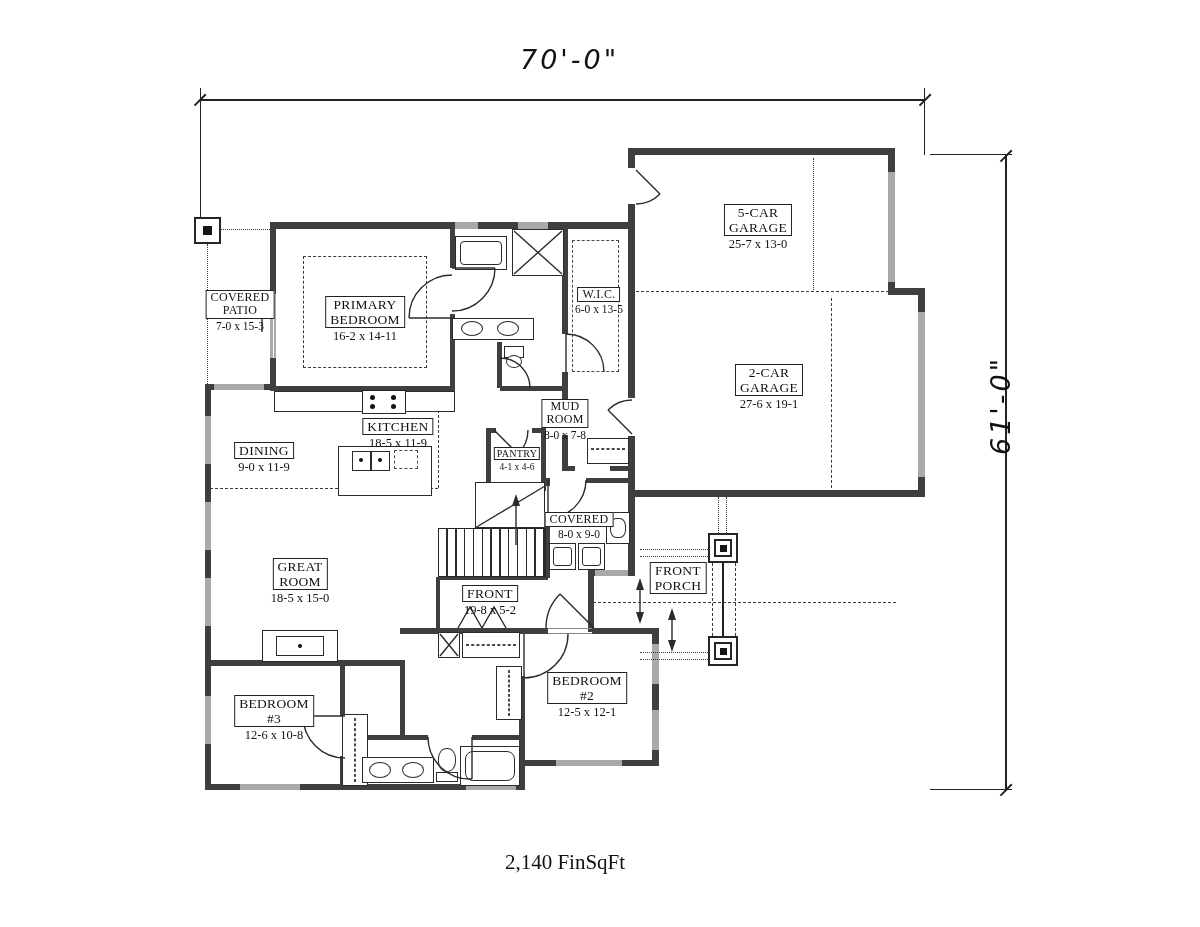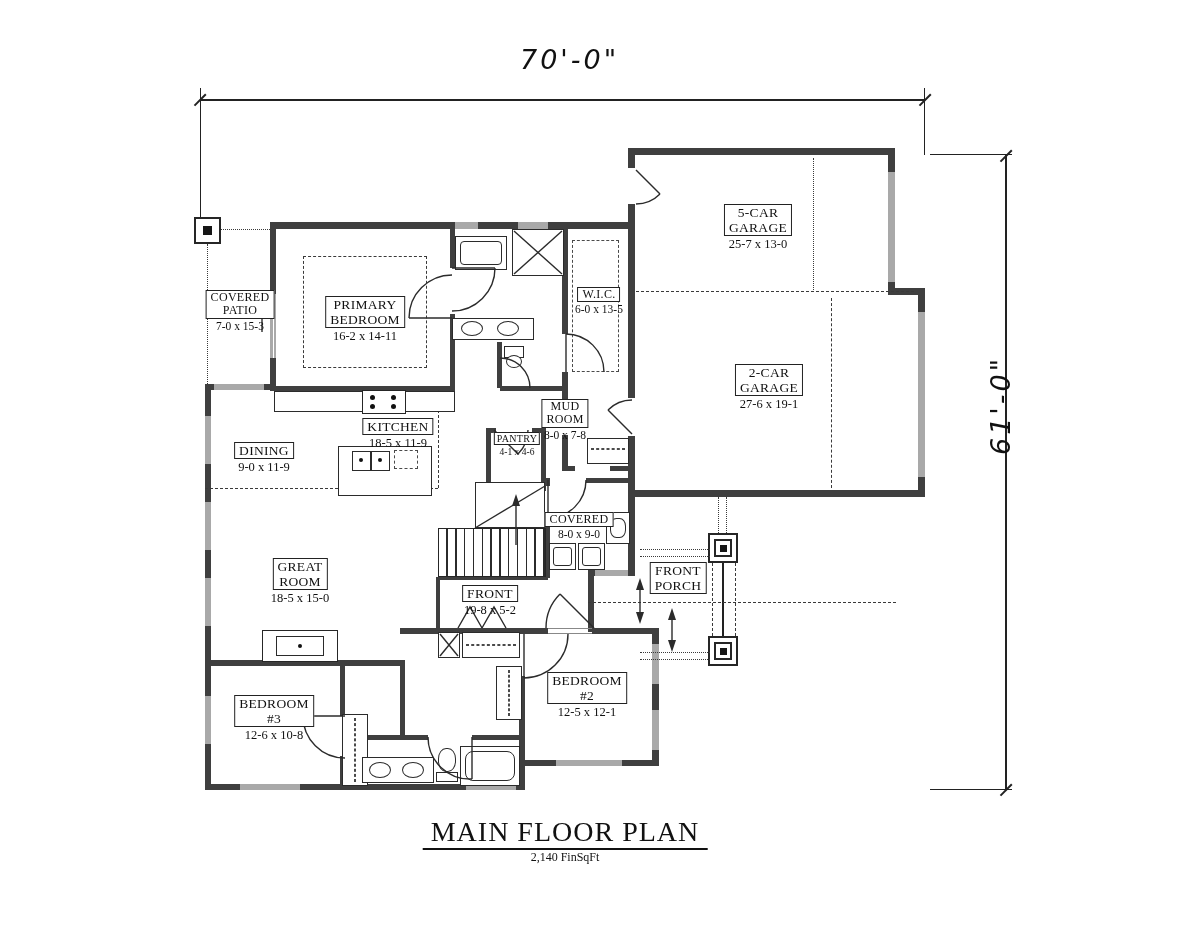--- a/index.html
+++ b/index.html
@@ -34,21 +34,21 @@
   .room.md .room-box{font-size:12px;}
   .room.md .room-dims{font-size:11.5px;}
   
   .diml{position:absolute;background:#222;}
   .tick{position:absolute;width:16px;height:1.6px;background:#222;transform:rotate(-45deg);}
   .dimtext{position:absolute;font-family:"DejaVu Sans",sans-serif;font-style:italic;
            font-size:27px;letter-spacing:3px;color:#111;}
   .title{position:absolute;left:565px;top:816px;transform:translateX(-50%);
          font-size:28px;letter-spacing:1px;border-bottom:2px solid #111;padding:0 8px;white-space:nowrap;}
   .subtitle{position:absolute;left:565px;top:850px;transform:translateX(-50%);
-            font-size:12px;white-space:nowrap;}
+            font-size:21px;white-space:nowrap;}
   svg.overlay{position:absolute;left:0;top:0;z-index:20;pointer-events:none;}
 </style>
 </head>
 <body>
 
 <div class="stage">
 
   <div class="diml" style="left:200px;top:99px;width:725px;height:1.6px"></div>
   <div class="diml" style="left:200px;top:88px;width:1.2px;height:130px"></div>
   <div class="diml" style="left:924px;top:88px;width:1.2px;height:67px"></div>
@@ -309,21 +309,21 @@
     <div class="room-dims">27-6 x 19-1</div>
   </div>
   <div class="room" style="left:398px;top:417px">
     <div class="room-box">KITCHEN</div>
     <div class="room-dims">18-5 x 11-9</div>
   </div>
   <div class="room" style="left:264px;top:441px">
     <div class="room-box">DINING</div>
     <div class="room-dims">9-0 x 11-9</div>
   </div>
-  <div class="room sm" style="left:517px;top:428px">
+  <div class="room sm" style="left:517px;top:443px">
     <div class="room-box">PANTRY</div>
     <div class="room-dims">4-1 x 4-6</div>
   </div>
   <div class="room md" style="left:565px;top:399px">
     <div class="room-box">MUD
 ROOM</div>
     <div class="room-dims">8-0 x 7-8</div>
   </div>
   <div class="room md" style="left:579px;top:509px">
     <div class="room-box">COVERED</div>
@@ -347,16 +347,15 @@
     <div class="room-box">BEDROOM
 #2</div>
     <div class="room-dims">12-5 x 12-1</div>
   </div>
   <div class="room" style="left:274px;top:695px">
     <div class="room-box">BEDROOM
 #3</div>
     <div class="room-dims">12-6 x 10-8</div>
   </div>
 
-  <div class="title">MAIN FLOOR PLAN</div>
   <div class="subtitle">2,140 FinSqFt</div>
 
 </div>
 
 </body></html>

